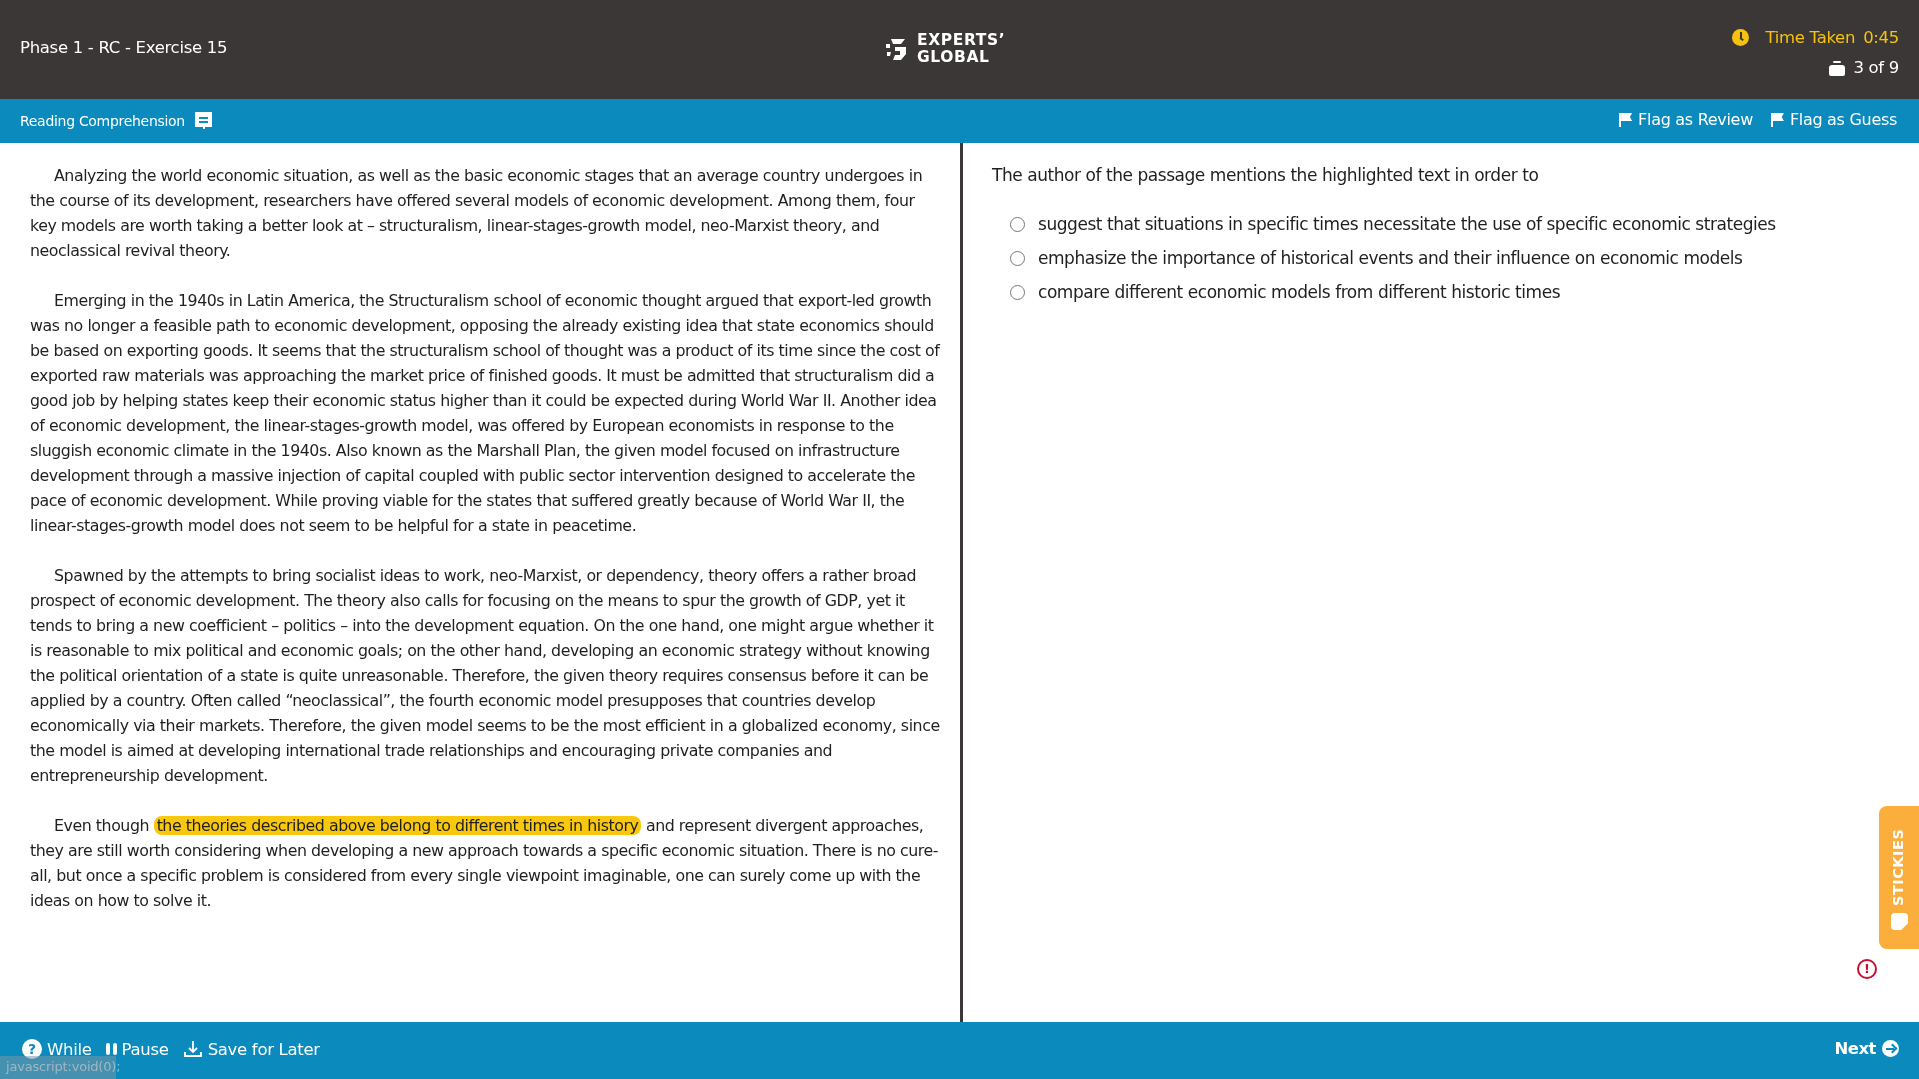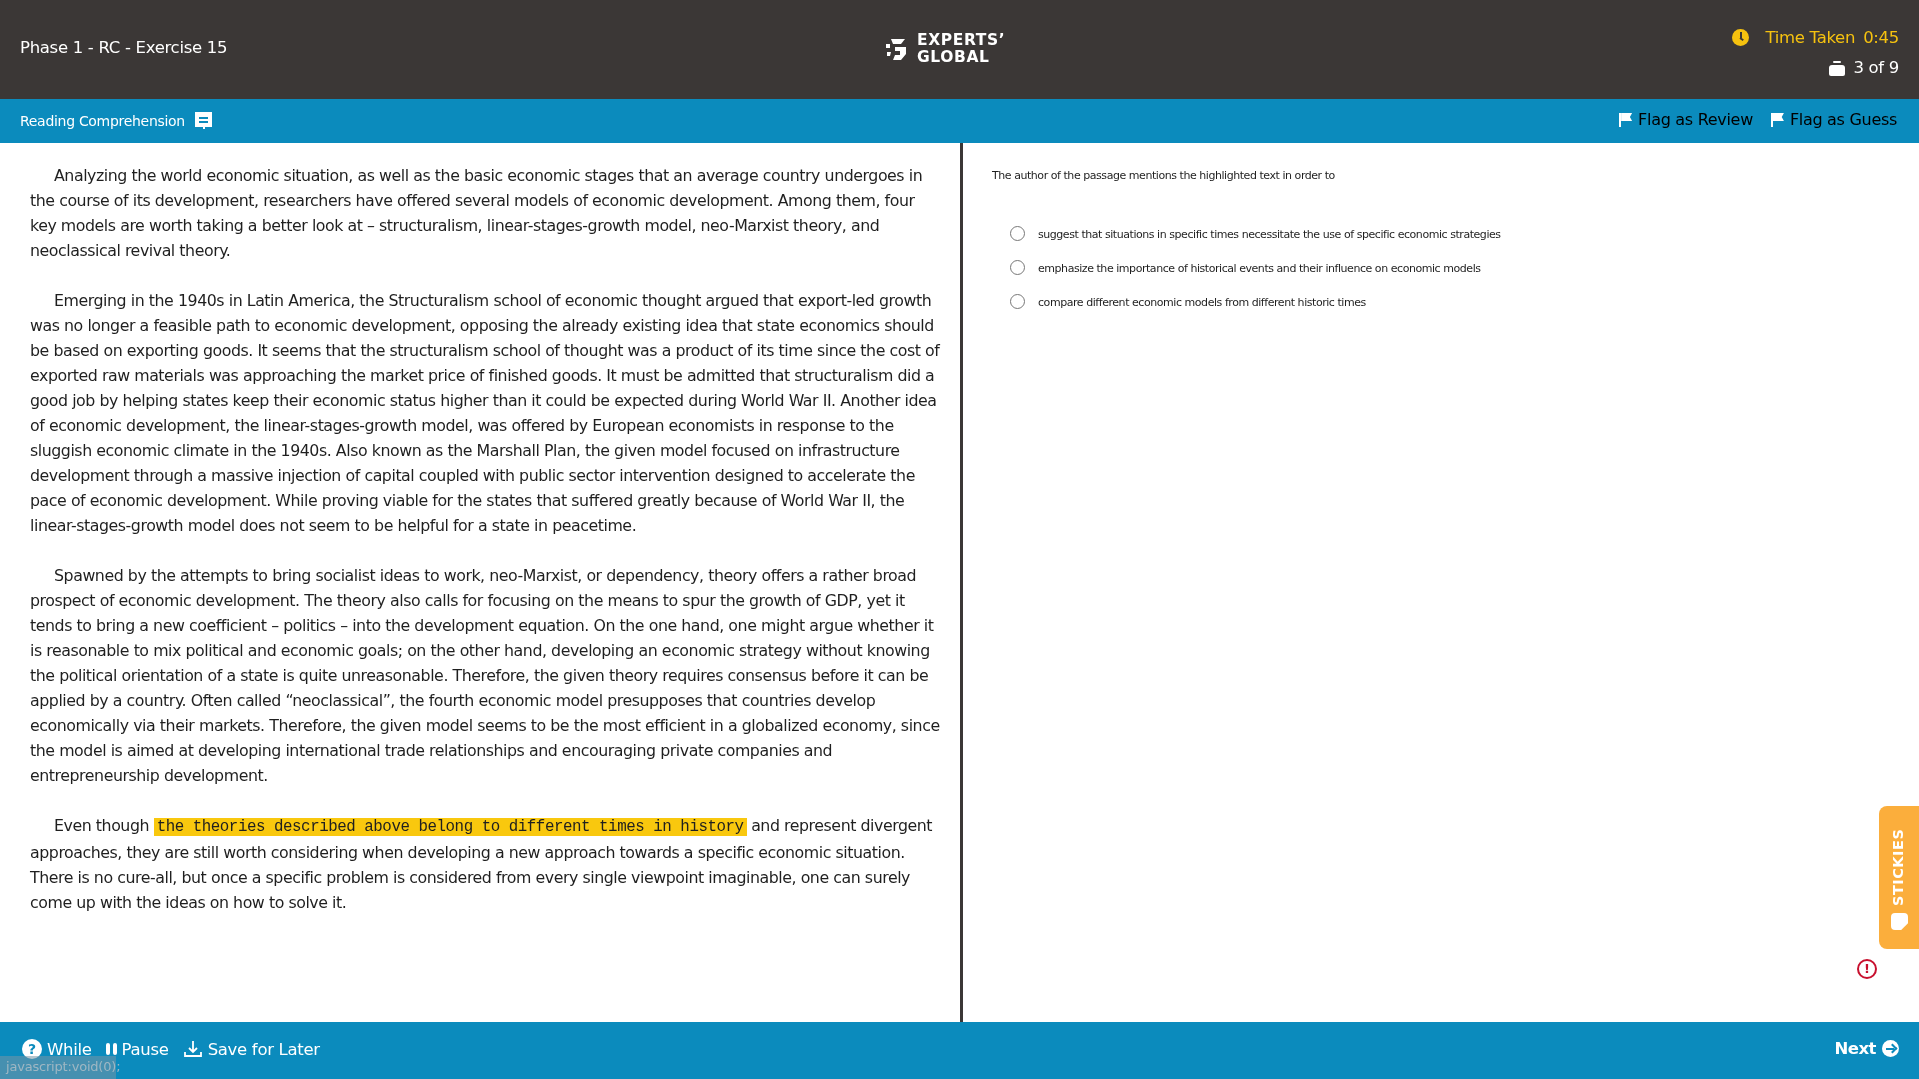--- a/index.html
+++ b/index.html
@@ -20,33 +20,33 @@
   .count .stack::before { content: ""; position: absolute; left: 4px; top: 0; width: 8px; height: 2px; background: #fff; border-radius: 1px; }
   .count .stack::after { content: ""; position: absolute; left: 0; top: 4px; width: 16px; height: 11px; background: #fff; border-radius: 3px 3px 2px 2px; }
 
   .subbar { position: absolute; left: 0; top: 99px; width: 1919px; height: 44px; background: #0b8bbd; color: #fff; }
   .subbar .section { position: absolute; left: 20px; top: 13px; font-size: 14px; display: flex; align-items: center; gap: 10px; letter-spacing: -0.3px; }
   .present-icon { width: 17px; height: 17px; position: relative; }
   .present-icon::before { content: ""; position: absolute; left: 0; top: 0; width: 17px; height: 13px; background: #fff; border-top: 2px solid #fff; }
   .present-icon::after { content: ""; position: absolute; left: 8px; top: 13px; width: 2px; height: 4px; background: #fff; }
   .present-icon i { position: absolute; left: 4px; width: 9px; height: 1.5px; background: #0b8bbd; z-index: 2; }
   .flags { position: absolute; right: 22px; top: 11px; display: flex; gap: 18px; font-size: 16px; letter-spacing: -0.3px; }
-  .flag-btn { display: flex; align-items: center; gap: 6px; cursor: pointer; color: #000000; }
+  .flag-btn { display: flex; align-items: center; gap: 6px; cursor: pointer; color: #ffffff; }
   .flag-icon { width: 13px; height: 15px; position: relative; }
   .flag-icon::before { content: ""; position: absolute; left: 0; top: 1px; width: 2px; height: 14px; background: #fff; }
   .flag-icon::after { content: ""; position: absolute; left: 2px; top: 1px; width: 11px; height: 8px; background: #fff; clip-path: polygon(0 0, 100% 0, 80% 50%, 100% 100%, 0 100%); }
 
   .passage { position: absolute; left: 0; top: 143px; width: 960px; height: 879px; padding: 20px 20px 3px 30px; font-size: 15.8px; line-height: 25px; letter-spacing: -0.45px; color: #1f1f1f; overflow: hidden; }
   .passage p { text-indent: 24px; margin-bottom: 25px; }
-  .hl { background: #f9c80e; border-radius: 0; padding: 0 3px; font-family: Liberation Mono, monospace; }
+  .hl { background: #f9c80e; border-radius: 8px; padding: 0 3px; }
   .divider { position: absolute; left: 960px; top: 143px; width: 3px; height: 879px; background: #3b3736; }
 
-  .question { position: absolute; left: 963px; top: 143px; width: 956px; height: 773px; padding: 20px 0 0 29px; font-size: 11px; letter-spacing: -0.45px; color: #1f1f1f; }
+  .question { position: absolute; left: 963px; top: 143px; width: 956px; height: 773px; padding: 20px 0 0 29px; font-size: 17px; letter-spacing: -0.45px; color: #1f1f1f; }
   .question .stem { line-height: 25px; margin-bottom: 19px; }
-  .option { display: flex; align-items: flex-end; height: 34px; padding-left: 18px; cursor: pointer; }
+  .option { display: flex; align-items: center; height: 34px; padding-left: 18px; cursor: pointer; }
   .radio { width: 15px; height: 15px; border: 1.6px solid #777; border-radius: 50%; margin-right: 13px; flex: none; background: #fff; }
 
   .stickies { position: absolute; left: 1879px; top: 806px; width: 40px; height: 143px; background: #fbae3c; border-radius: 8px 0 0 8px; cursor: pointer; }
   .stickies .lbl { position: absolute; left: 11px; top: 100px; transform: rotate(-90deg); transform-origin: left top; color: #fff; font-weight: bold; font-size: 14.5px; letter-spacing: 0.5px; white-space: nowrap; }
   .stickies .note { position: absolute; left: 12px; top: 107px; width: 17px; height: 17px; background: #fff; border-radius: 4px; clip-path: polygon(0 0, 100% 0, 100% 60%, 60% 100%, 0 100%); }
   .alert { position: absolute; left: 1857px; top: 959px; width: 20px; height: 20px; border: 2px solid #c8102e; border-radius: 50%; color: #c8102e; font-size: 13px; font-weight: bold; text-align: center; line-height: 16px; font-family: "DejaVu Sans", sans-serif; }
 
   .footer { position: absolute; left: 0; top: 1022px; width: 1919px; height: 57px; background: #0b8bbd; color: #fff; }
   .footer .left { position: absolute; left: 22px; top: 17px; display: flex; align-items: center; font-size: 16.5px; letter-spacing: -0.3px; }
   .fbtn { display: flex; align-items: center; gap: 5px; margin-right: 10px; cursor: pointer; }

